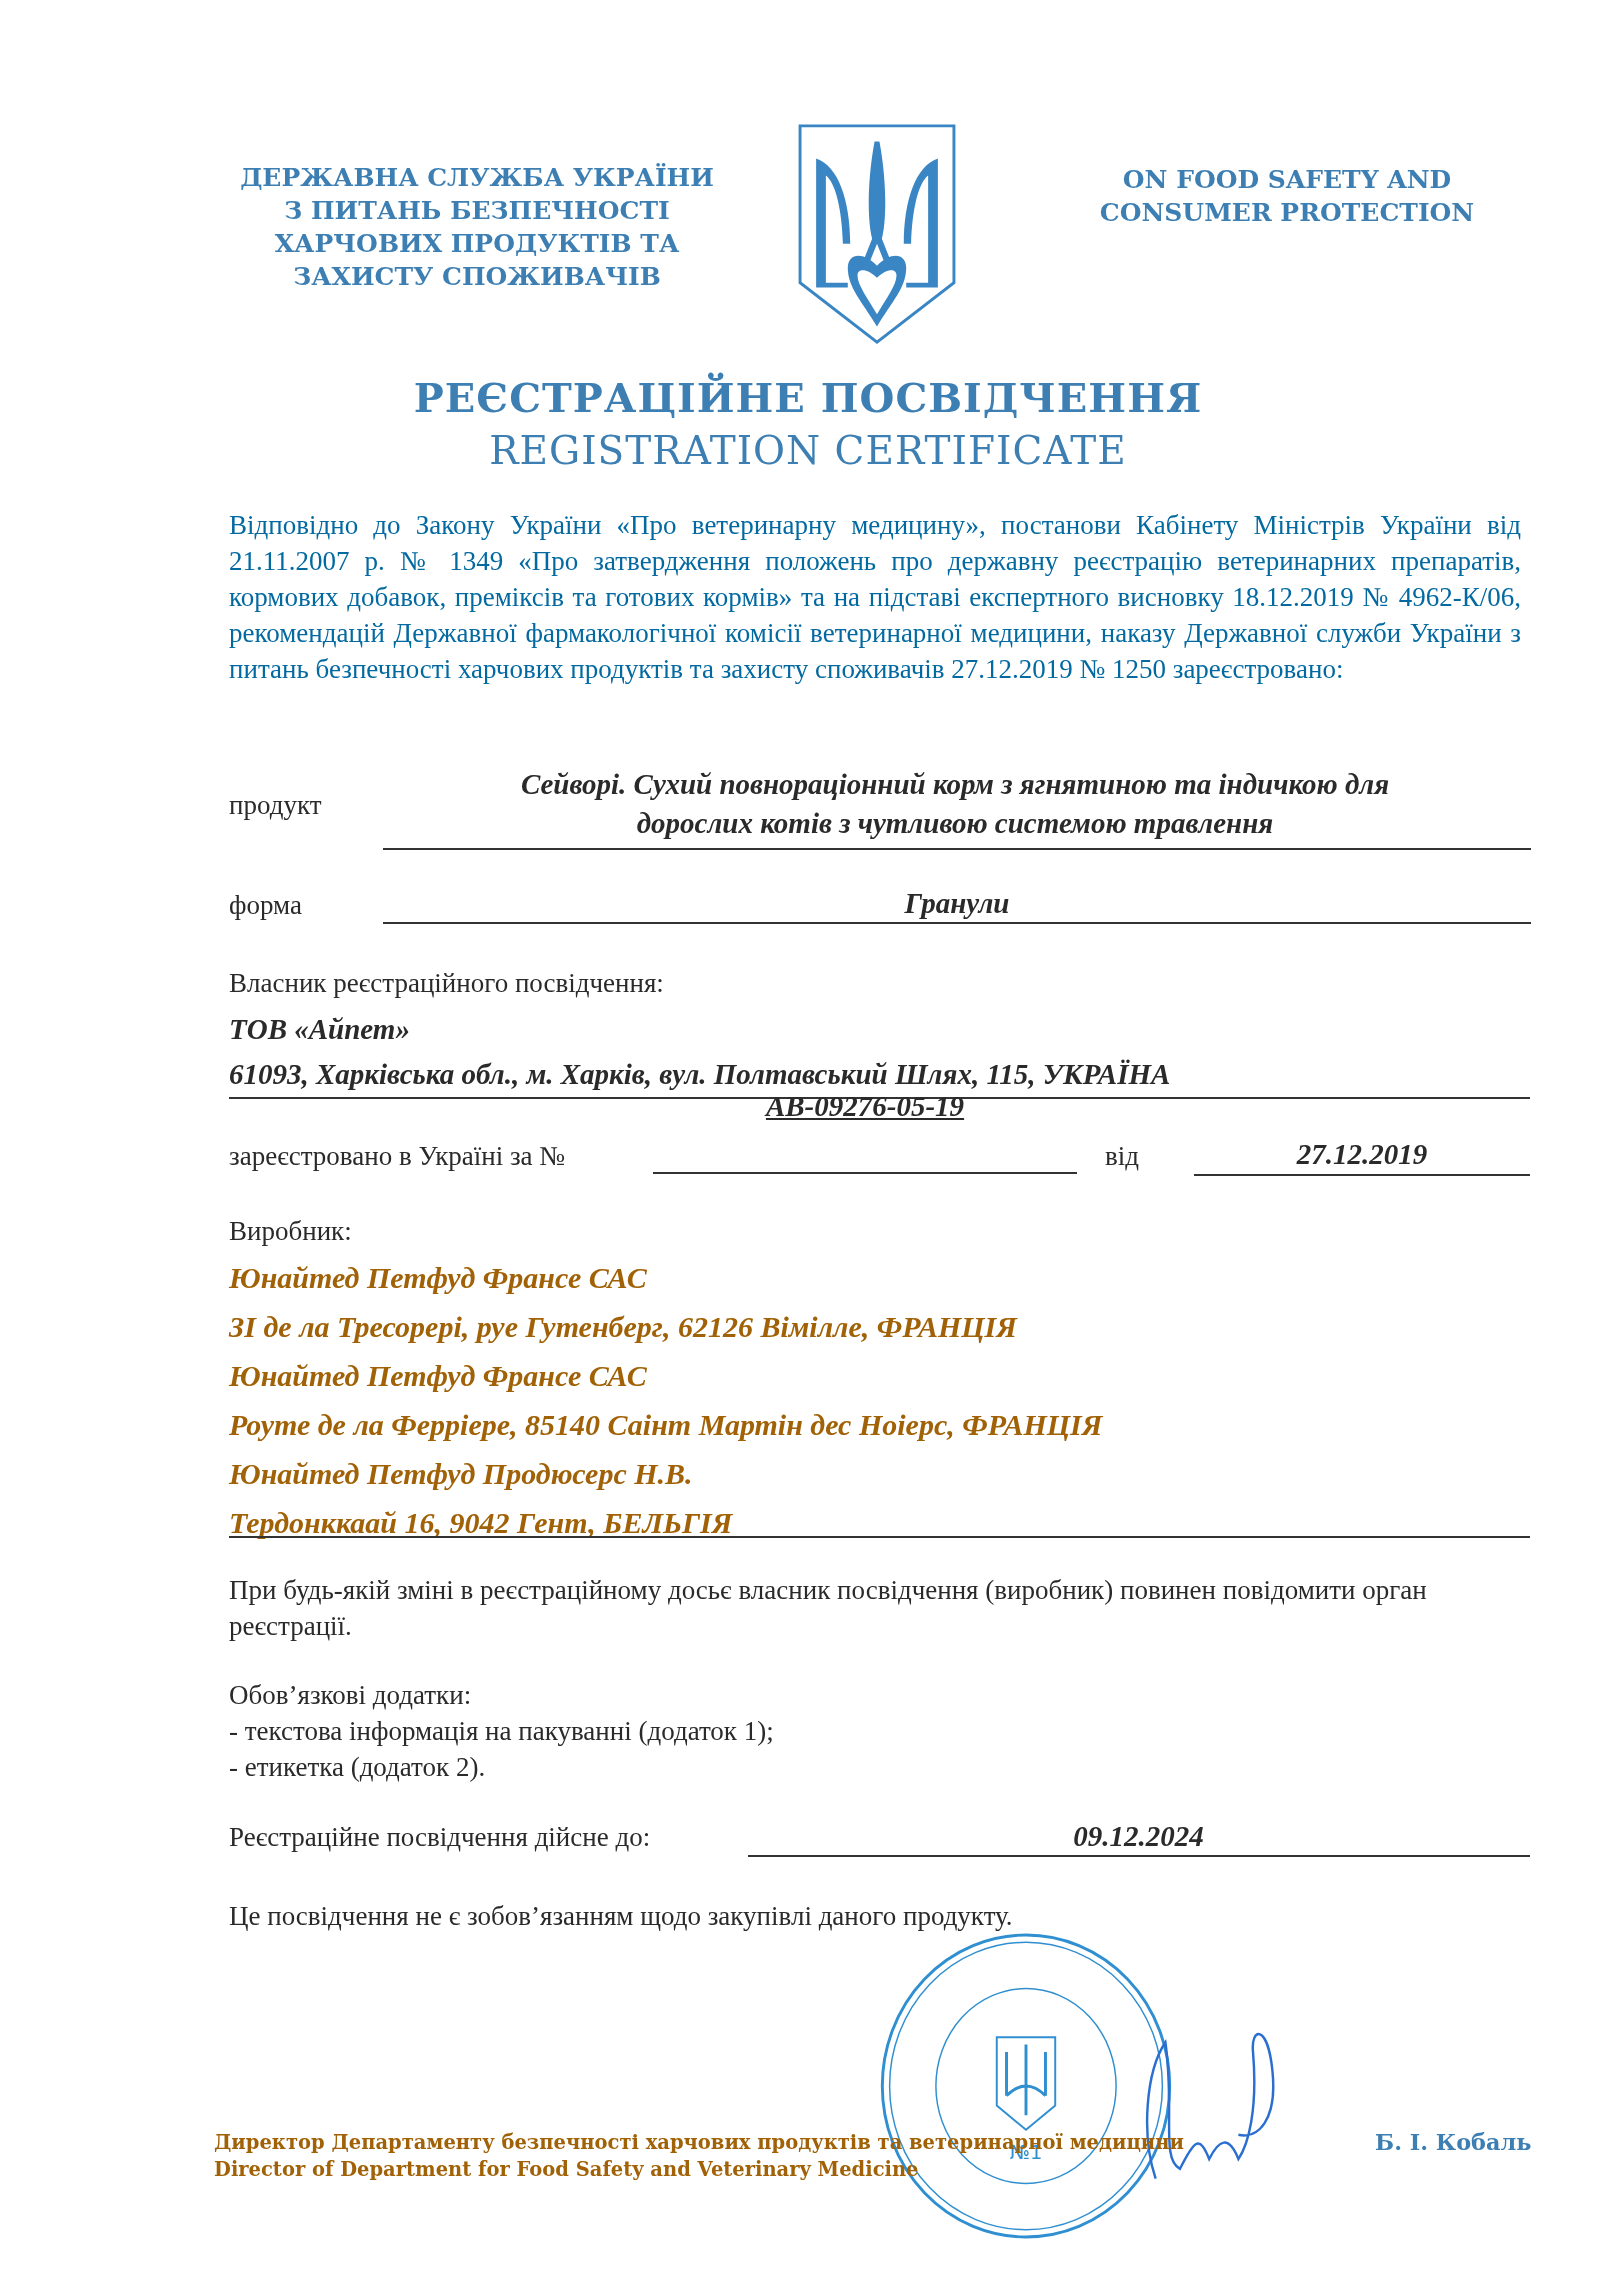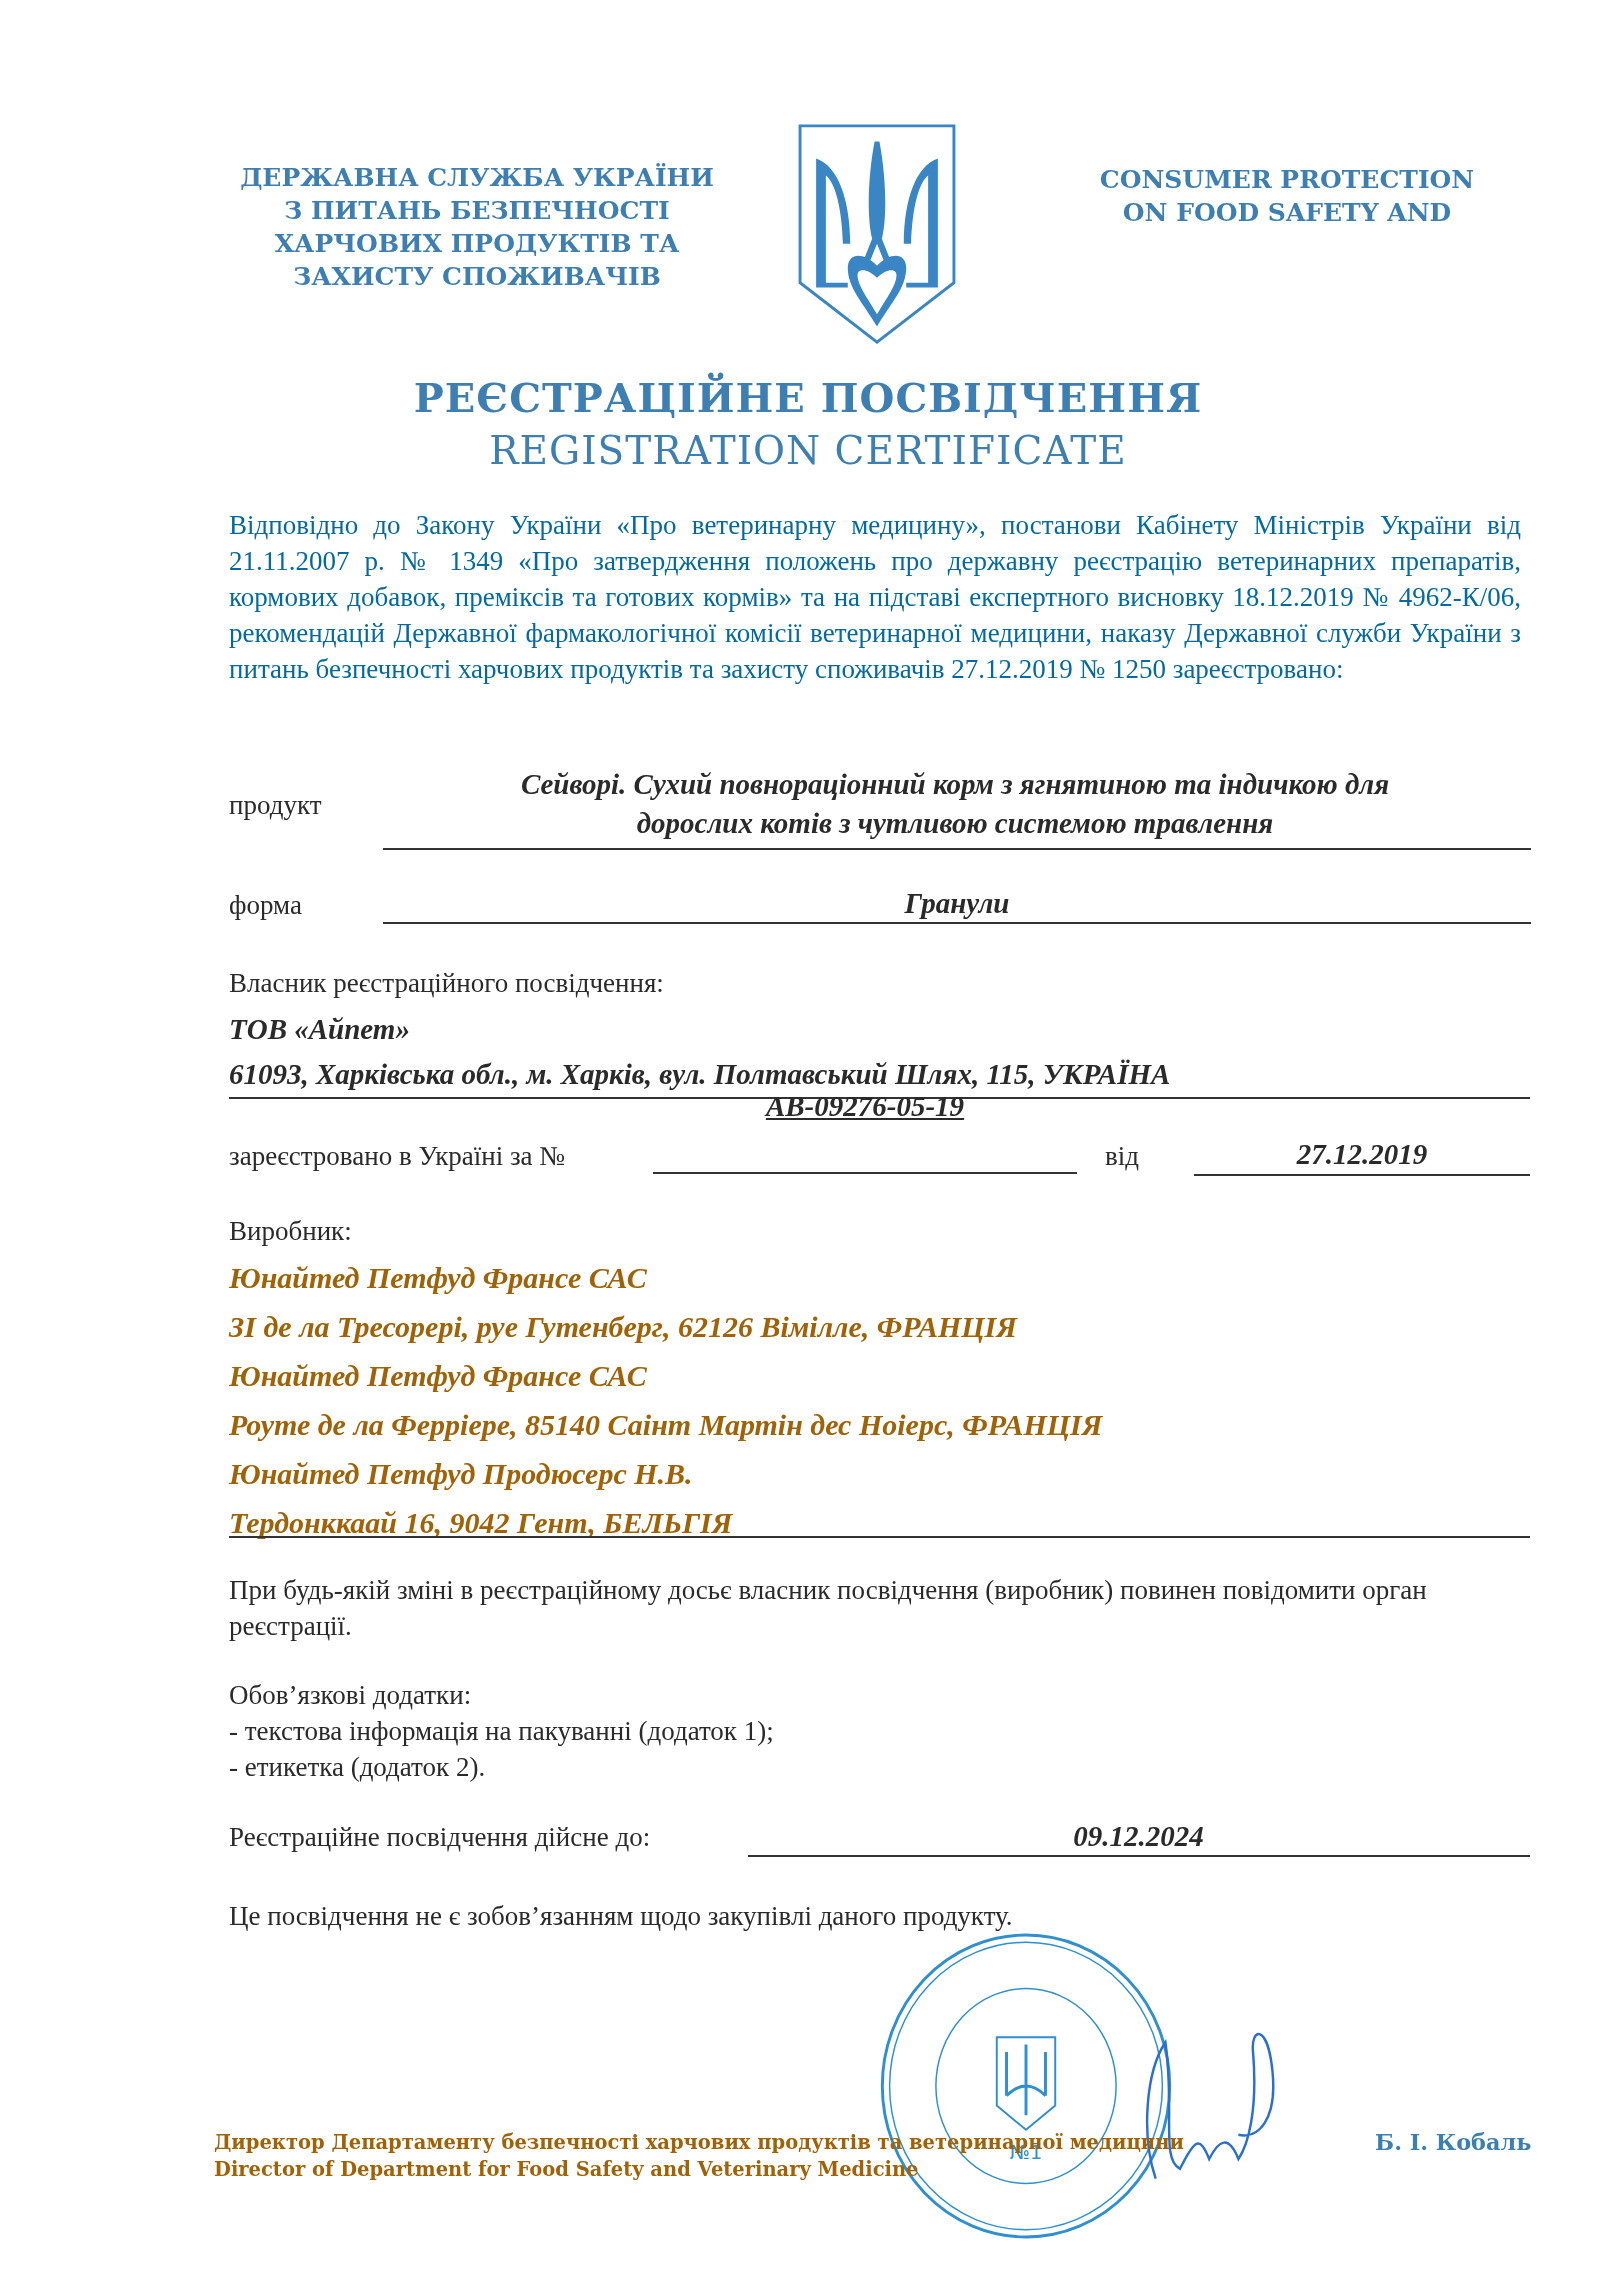--- a/index.html
+++ b/index.html
@@ -36,22 +36,22 @@
     <g fill="#3a86c4">
       <path d="M165 40 C150 120 150 200 160 240 L140 290 L150 300 L170 250 L190 300 L200 290 L180 240 C190 200 190 120 175 40 Z"></path>
       <path d="M45 75 C90 90 115 160 115 250 L100 250 C98 180 85 125 65 110 L65 330 L110 330 L110 340 L45 340 Z"></path>
       <path d="M295 75 C250 90 225 160 225 250 L240 250 C242 180 255 125 275 110 L275 330 L230 330 L230 340 L295 340 Z"></path>
       <path d="M110 300 C110 270 140 265 170 295 C200 265 230 270 230 300 C230 340 200 370 170 420 C140 370 110 340 110 300 Z M170 320 C150 300 130 300 130 315 C130 335 150 360 170 395 C190 360 210 335 210 315 C210 300 190 300 170 320 Z"></path>
     </g>
   </svg>
 </div>
 
 <div class="abs hdr-en">
+  <div>ON FOOD SAFETY AND</div>
   <div>CONSUMER PROTECTION</div>
-  <div>ON FOOD SAFETY AND</div>
 </div>
 
 <div class="abs title-ua">РЕЄСТРАЦІЙНЕ ПОСВІДЧЕННЯ</div>
 <div class="abs title-en">REGISTRATION CERTIFICATE</div>
 
 <div class="abs intro">Відповідно до Закону України «Про ветеринарну медицину», постанови Кабінету Міністрів України від 21.11.2007 р. № 1349 «Про затвердження положень про державну реєстрацію ветеринарних препаратів, кормових добавок, преміксів та готових кормів» та на підставі експертного висновку 18.12.2019 № 4962-К/06, рекомендацій Державної фармакологічної комісії ветеринарної медицини, наказу Державної служби України з питань безпечності харчових продуктів та захисту споживачів 27.12.2019 № 1250 зареєстровано:</div>
 
 <div class="abs label" style="left:229px;top:790px;">продукт</div>
 <div class="abs ital center" style="left:380px;top:768px;width:1150px;">Сейворі. Сухий повнораціонний корм з ягнятиною та індичкою для</div>
 <div class="abs ital center" style="left:380px;top:807px;width:1150px;">дорослих котів з чутливою системою травлення</div>

